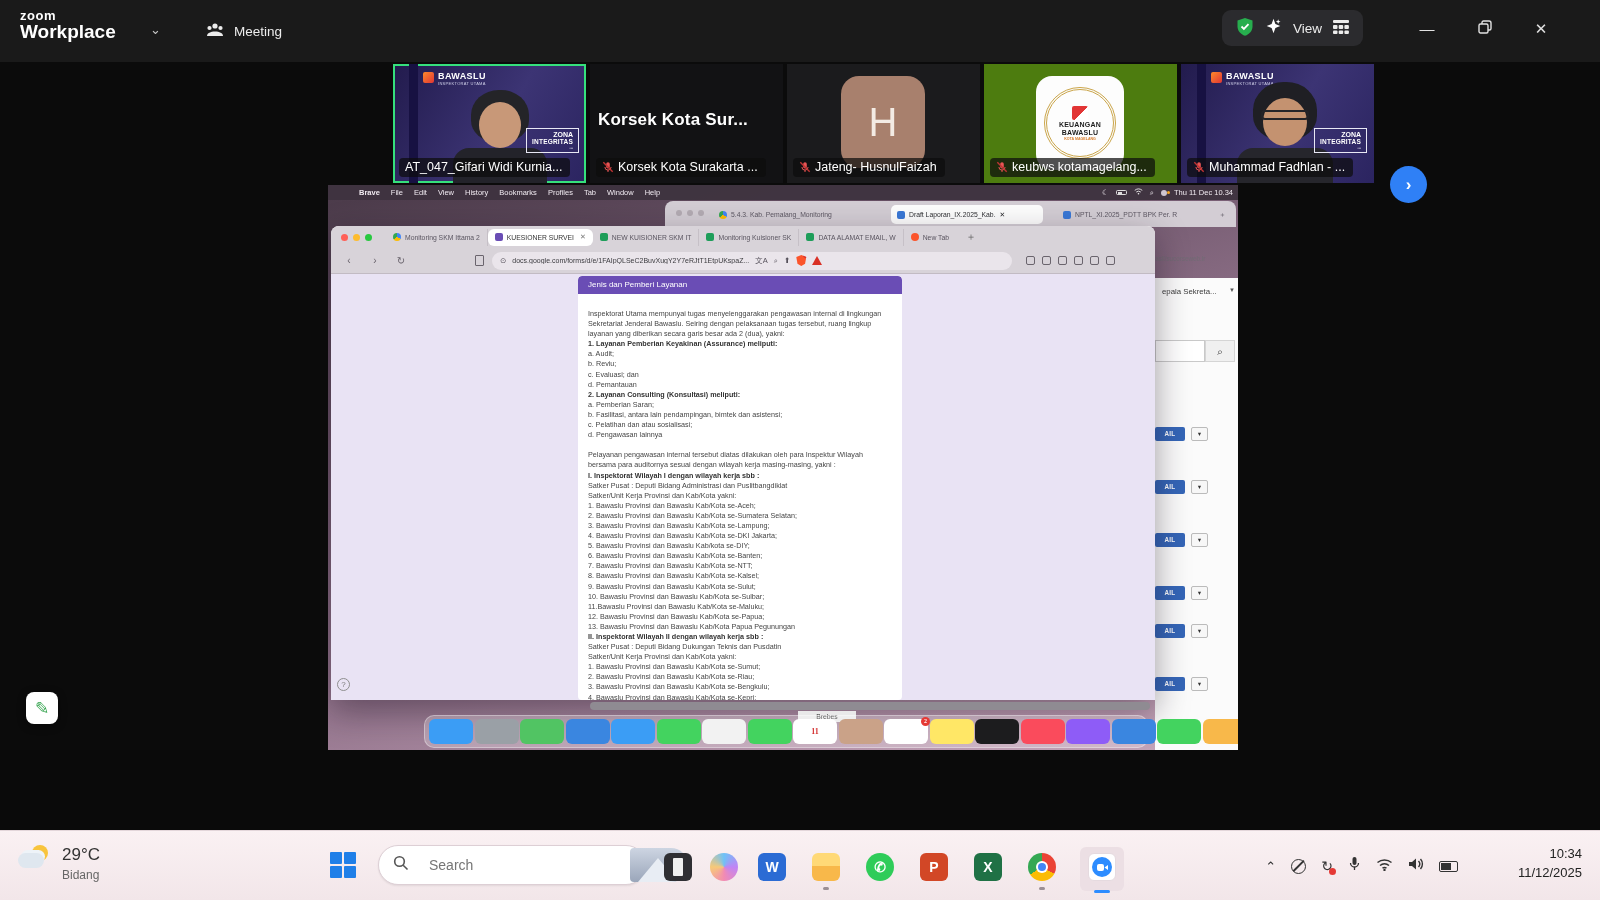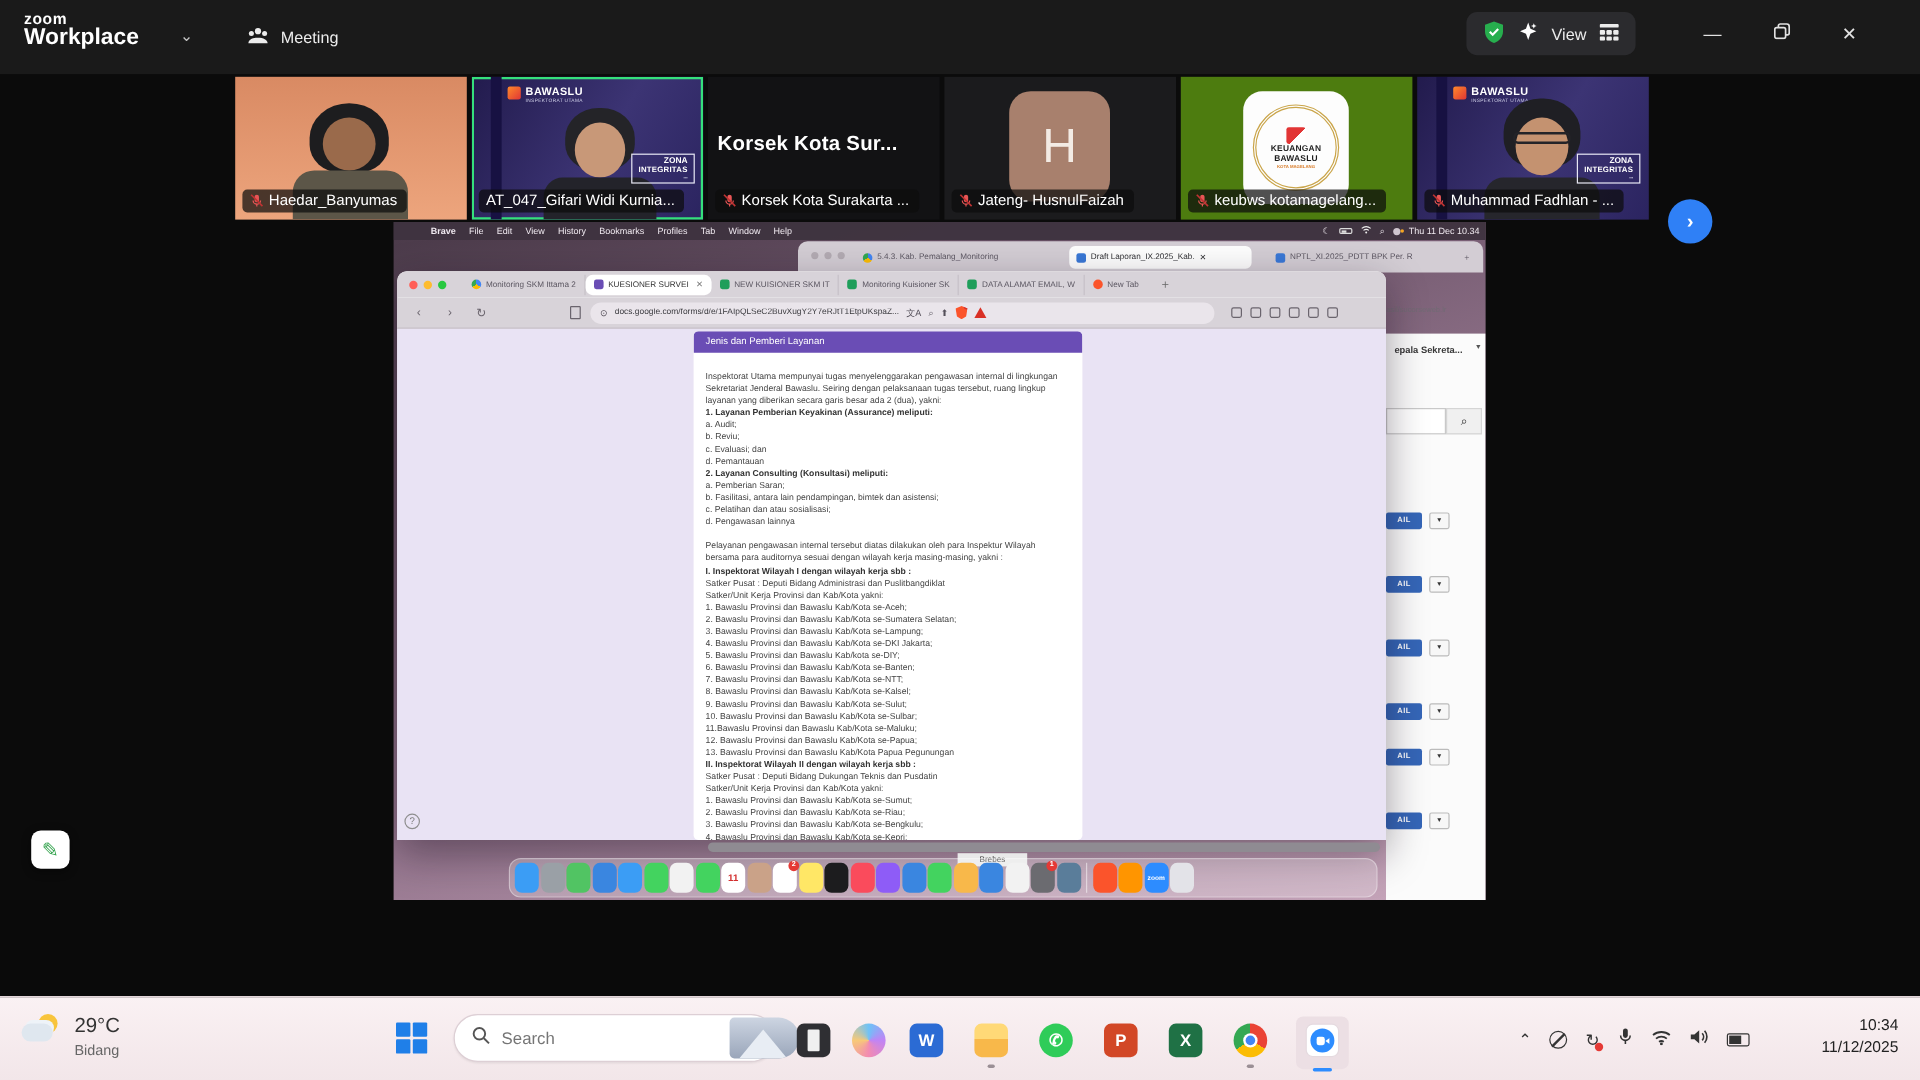--- a/index.html
+++ b/index.html
@@ -63,21 +63,21 @@
 
   .backwin { position:absolute; left:337px; top:16px; width:571px; height:26px; background:#d3cdd4; border-radius:8px 8px 0 0; }
   .gdots { position:absolute; left:11px; top:9px; display:flex; gap:5px; }
   .gdots i { width:6px; height:6px; border-radius:50%; background:#b3abb3; }
   .btab { position:absolute; top:4px; height:19px; display:flex; align-items:center; gap:4px; font-size:6.8px; color:#5d5763; padding:0 6px; white-space:nowrap; overflow:hidden; }
   .btab .ic { width:8px; height:8px; border-radius:2px; flex:0 0 auto; }
   .btab.on { background:#fdfdfd; border-radius:5px; color:#2f2f33; }
   .frag { position:absolute; left:822px; top:70px; font-size:6.3px; color:#716b74; }
 
   .sidewin { position:absolute; left:827px; top:93px; width:83px; height:472px; background:#fbfbfb; }
-  .sw-title { position:absolute; left:7px; top:9px; font-size:7.8px; font-weight:700; color:#3a3a3a; white-space:nowrap; }
+  .sw-title { position:absolute; left:7px; top:9px; font-size:7.8px; font-weight:400; color:#3a3a3a; white-space:nowrap; }
   .sw-caret { position:absolute; right:3px; top:9px; font-size:6px; color:#555; }
   .sw-input { position:absolute; left:0; top:62px; width:50px; height:22px; background:#fff; border:1px solid #c9c9c9; }
   .sw-search { position:absolute; left:50px; top:62px; width:30px; height:22px; background:#f0f0f0; border:1px solid #d5d5d5; color:#333; font-size:10px; text-align:center; line-height:21px; }
   .sw-row { position:absolute; left:0; height:14px; width:83px; }
   .sw-btn { position:absolute; left:0; top:0; width:30px; height:14px; background:#3566b8; border-radius:2px; color:#fff; font-size:6.3px; font-weight:700; text-align:center; line-height:14px; letter-spacing:.3px; }
   .sw-dd { position:absolute; left:36px; top:0; width:17px; height:14px; background:#f7f7f7; border:1px solid #bbb; border-radius:2px; font-size:5.5px; color:#333; text-align:center; line-height:12px; }
 
   .frontwin { position:absolute; left:3px; top:41px; width:824px; height:474px; background:#fff; border-radius:8px 8px 0 0; box-shadow:0 12px 34px rgba(20,10,25,.4); }
   .tabstrip { position:absolute; left:0; top:0; width:824px; height:22px; background:#d8d3d9; border-radius:8px 8px 0 0; display:flex; align-items:center; }
   .lights { display:flex; gap:5px; margin-left:10px; margin-right:14px; }
@@ -110,39 +110,39 @@
   .form-head { height:18px; background:#6a4db5; color:#fff; font-size:8px; line-height:18px; padding-left:10px; border-radius:4px 4px 0 0; }
   #form-lines { padding:15px 10px 0 10px; }
   .f-line { font-size:7.2px; color:#454545; line-height:10.1px; min-height:10.1px; white-space:nowrap; overflow:hidden; }
   .f-bold { font-weight:700; color:#333; }
   .help-c { position:absolute; left:6px; top:404px; width:13px; height:13px; border-radius:50%; border:1.4px solid #8f8f8f; color:#7a7a7a; font-size:8px; text-align:center; line-height:12px; }
 
   .hscroll { position:absolute; left:262px; top:517px; width:560px; height:8px; background:#8f8b92; border-radius:4px; }
   .brebes { position:absolute; left:470px; top:526px; width:58px; height:11px; background:#e9e9e9; color:#333; font-size:6.8px; text-align:center; line-height:11px; }
 
   .dock { position:absolute; left:96px; top:530px; width:724px; height:33px; background:rgba(255,255,255,.24); border:1px solid rgba(255,255,255,.35); border-radius:10px; display:flex; align-items:center; gap:1.5px; padding:0 4px; }
-  .dock-ic { width:20px; height:25px; border-radius:6px; position:relative; flex:0 0 auto; display:flex; align-items:center; justify-content:center; font-size:8px; font-weight:700; color:#d32f2f; }
+  .dock-ic { width:44px; height:25px; border-radius:6px; position:relative; flex:0 0 auto; display:flex; align-items:center; justify-content:center; font-size:8px; font-weight:700; color:#d32f2f;font-family:Liberation Serif, serif; }
   .dock-div { width:1px; height:25px; background:rgba(255,255,255,.5); margin:0 3px; flex:0 0 auto; }
   .dock-badge { position:absolute; right:-2px; top:-2px; min-width:9px; height:9px; border-radius:5px; background:#e53935; color:#fff; font-size:6px; font-style:normal; text-align:center; line-height:9px; padding:0 1px; }
   .dock-zoomtxt { color:#fff!important; font-size:5.5px!important; }
 
   
   .ztoolbar { position:absolute; left:0; top:750px; width:1600px; height:80px; background:#0a0a0a; }
 
   
   .taskbar { position:absolute; left:0; top:830px; width:1600px; height:70px; background:linear-gradient(180deg,#faf1f3,#f2e6e9); border-top:1px solid #e3d6da; }
   .weather { position:absolute; left:18px; top:12px; display:flex; gap:8px; }
   .wicon { width:36px; height:40px; position:relative; }
   .wsun { position:absolute; left:14px; top:2px; width:16px; height:16px; border-radius:50%; background:#f8c43c; }
   .wcloud { position:absolute; left:0px; top:10px; width:26px; height:15px; border-radius:8px; background:#dfe7ef; box-shadow:2px -4px 0 -1px #eef3f8; }
   .wt1 { font-size:17px; color:#333; margin-top:2px; }
   .wt2 { font-size:12px; color:#666; margin-top:3px; }
   .start { position:absolute; left:330px; top:21px; width:27px; height:27px; display:grid; grid-template-columns:12px 12px; grid-template-rows:12px 12px; gap:2px; }
   .start i { background:#1f7fe8; border-radius:1px; }
-  .searchpill { position:absolute; left:378px; top:14px; width:268px; height:40px; background:#fff; border:1px solid #ddcfd5; border-radius:20px; display:flex; align-items:center; gap:9px; padding:0 4px 0 14px; box-shadow:0 1px 2px rgba(0,0,0,.08); }
+  .searchpill { position:absolute; left:378px; top:14px; width:268px; height:40px; background:#fff; border:1px solid #ddcfd5; border-radius:20px; display:flex; align-items:center; gap:20px; padding:0 4px 0 14px; box-shadow:0 1px 2px rgba(0,0,0,.08); }
   .searchpill input { border:none; outline:none; flex:1; font-size:14px; color:#444; background:transparent; font-family:"Liberation Sans",sans-serif; }
   .mountain { width:58px; height:34px; border-radius:4px 17px 17px 4px; background:linear-gradient(180deg,#cdd5e2 0%,#9aa6ba 100%); position:relative; overflow:hidden; flex:0 0 auto; }
   .mountain::after { content:""; position:absolute; left:8px; bottom:0; width:0; height:0; border-left:20px solid transparent; border-right:20px solid transparent; border-bottom:24px solid #e8edf4; }
   .tb-ic { position:absolute; top:22px; width:28px; height:28px; border-radius:6px; display:flex; align-items:center; justify-content:center; color:#fff; font-weight:700; font-size:14px; }
   .open-dot { position:absolute; top:56px; width:6px; height:3px; border-radius:2px; background:#9b8f95; }
   .zoom-active { position:absolute; left:1080px; top:16px; width:44px; height:44px; background:#ecdfe4; border-radius:6px; }
   .zoom-ind { position:absolute; left:1094px; top:59px; width:16px; height:3px; border-radius:2px; background:#2d8cff; }
   .tray { position:absolute; right:142px; top:25px; display:flex; gap:15px; align-items:center; color:#333; }
   .clockblk { position:absolute; right:18px; top:13px; text-align:right; color:#222; font-size:13px; line-height:19px; }
   .dnd { width:15px; height:15px; border:1.6px solid #333; border-radius:50%; position:relative; }
@@ -207,34 +207,20 @@
       <svg width="14" height="14" viewBox="0 0 14 14">
           <rect x="1" y="4" width="9" height="9" rx="1.5" fill="none" stroke="#e2e2e2" stroke-width="1.4"></rect>
           <path d="M4 4V2.5A1.5 1.5 0 0 1 5.5 1H11a2 2 0 0 1 2 2v5.5A1.5 1.5 0 0 1 11.5 10H10" fill="none" stroke="#e2e2e2" stroke-width="1.4"></path>
         </svg>
     </div>
     <div class="winctl" style="left:1524px">✕</div>
   </div>
 
   <div class="strip">
 
-    <div class="tile p-photo" style="left:196px">
-      <div class="abs" style="left:62px;top:22px;width:66px;height:58px;border-radius:50% 50% 40% 40%;background:#1d1d1f"></div>
-      <div class="abs" style="left:73px;top:34px;width:44px;height:44px;border-radius:50%;background:#9a6a4b"></div>
-      <div class="abs" style="left:48px;top:78px;width:96px;height:41px;border-radius:18px 18px 0 0;background:#5c5648"></div>
-      <div class="tile-label">
-        <svg width="12" height="12" viewBox="0 0 12 12">
-            <path d="M6 1.2a1.8 1.8 0 0 1 1.8 1.8v2.8a1.8 1.8 0 1 1-3.6 0V3A1.8 1.8 0 0 1 6 1.2z" fill="#e85555"></path>
-            <path d="M2.9 6a3.1 3.1 0 0 0 6.2 0" stroke="#e85555" fill="none" stroke-width="1"></path>
-            <line x1="6" y1="9" x2="6" y2="11" stroke="#e85555" stroke-width="1"></line>
-            <line x1="1.3" y1="1.3" x2="10.7" y2="10.7" stroke="#c03333" stroke-width="1.4"></line>
-          </svg>
-        <span>Haedar_Banyumas</span>
-      </div>
-    </div>
 
     <div class="tile bawaslu-bg active" style="left:393px">
       <div class="vband"></div>
       <div class="brand">
         <div class="brand-logo"></div>
         <div>
           <div class="brand-name">BAWASLU</div>
           <div class="brand-sub">INSPEKTORAT UTAMA</div>
         </div>
       </div>

